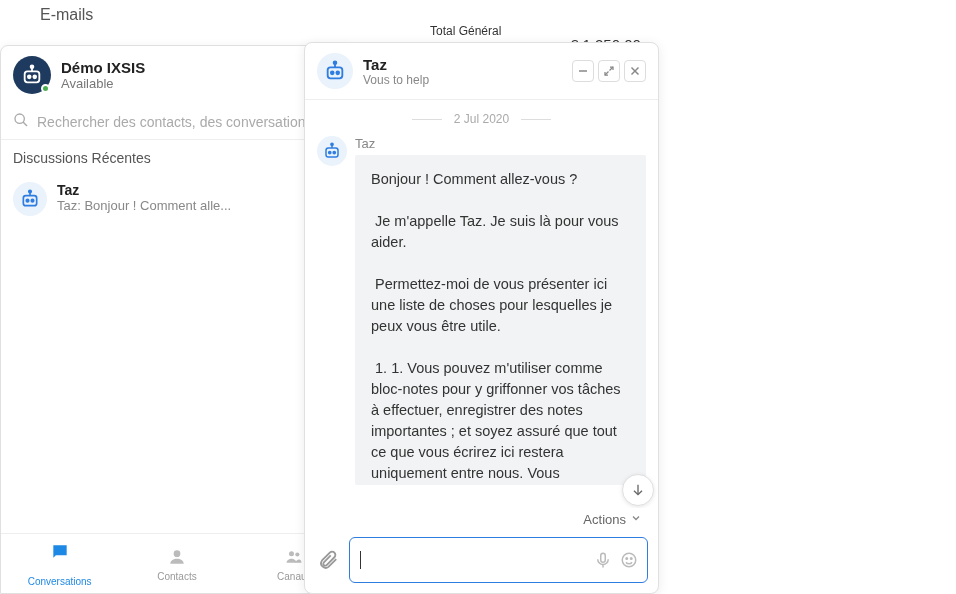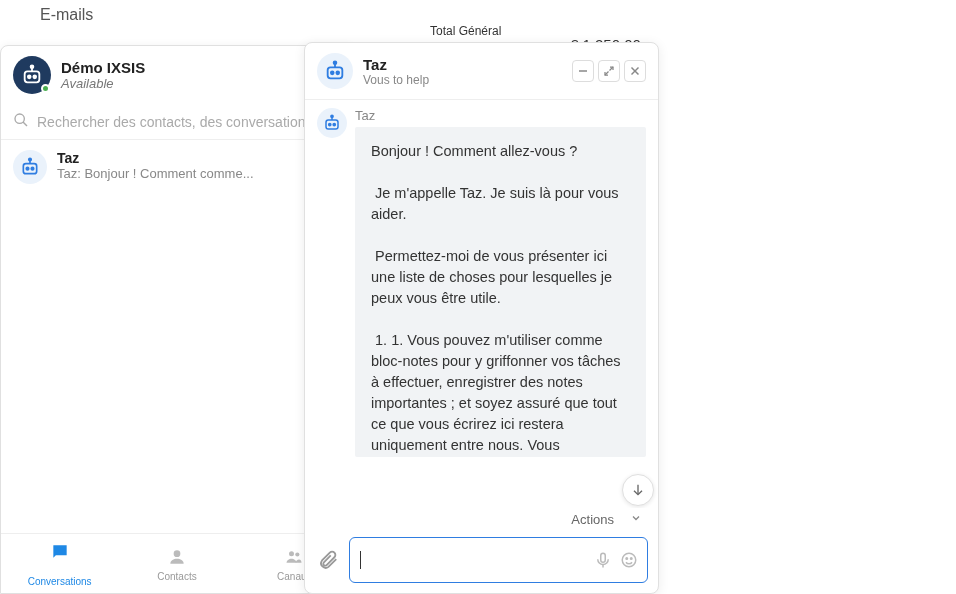--- a/index.html
+++ b/index.html
@@ -11,21 +11,21 @@
   .bg-total-val { position: absolute; top: 36px; left: 570px; font-size: 15px; color: #333; }
 
   
   .sidebar { position: absolute; left: 0; top: 45px; width: 354px; background: #fff; border: 1px solid #e0e0e0; border-top-left-radius: 8px; border-top-right-radius: 8px; height: 549px; display: flex; flex-direction: column; box-shadow: 0 0 8px rgba(0,0,0,0.05); }
   .sidebar-header { display: flex; align-items: center; padding: 10px 12px; gap: 10px; position: relative; }
   .avatar-wrap { position: relative; width: 38px; height: 38px; flex: 0 0 38px; }
   .avatar-bot { width: 38px; height: 38px; border-radius: 50%; background: #1f3a5f; display: flex; align-items: center; justify-content: center; }
   .status-dot { position: absolute; bottom: 1px; right: 1px; width: 9px; height: 9px; border-radius: 50%; background: #4caf50; border: 2px solid #fff; }
   .header-text { flex: 1; display: flex; flex-direction: column; }
   .header-name { font-weight: 600; font-size: 15px; color: #222; }
-  .header-status { font-size: 13px; color: #777; font-style: italic; }
+  .header-status { font-size: 13px; color: #777; }
   .header-icons { display: flex; flex-direction: column; align-items: center; gap: 6px; color: #888; }
   .minus-icon { font-size: 18px; line-height: 10px; color: #888; }
   .dots-icon { width: 16px; height: 16px; border-radius: 50%; background: #bbb; display:flex; align-items:center; justify-content:center; color:#fff; font-size:10px; letter-spacing:1px; }
 
   .search-row { display: flex; align-items: center; padding: 8px 12px; gap: 8px; color: #888; border-bottom: 1px solid #eee; }
   .search-input { flex: 1; border: none; outline: none; font-size: 14px; color: #555; background: transparent; }
   .search-input::placeholder { color: #aaa; }
 
   .section-title { padding: 10px 12px 6px; font-size: 14px; color: #555; }
 
@@ -54,21 +54,21 @@
   .date-sep::before, .date-sep::after { content:""; flex:0 0 30px; height:1px; background:#ddd; }
 
   .msg-row { display:flex; align-items:flex-start; gap:8px; }
   .msg-avatar { width: 30px; height: 30px; border-radius:50%; background:#eaf2fb; display:flex; align-items:center; justify-content:center; flex:0 0 30px; }
   .msg-col { flex:1; min-width:0; }
   .msg-name { font-size: 13px; color:#888; margin-bottom: 4px; }
   .bubble { background:#f1f3f5; border-radius: 2px; padding: 14px 16px; font-size: 14.5px; color:#333; line-height: 1.45; max-height: 330px; overflow:hidden; white-space: pre-wrap; }
 
   .scroll-fab { position:absolute; right: 4px; bottom: 2px; width:32px; height:32px; border-radius:50%; background:#fff; border:1px solid #e0e0e0; box-shadow:0 1px 4px rgba(0,0,0,0.1); display:flex; align-items:center; justify-content:center; color:#666; cursor:pointer; }
 
-  .actions-row { display:flex; justify-content:flex-end; align-items:center; padding: 4px 16px; font-size: 13px; color:#666; gap:16px; cursor:pointer; }
+  .actions-row { display:flex; justify-content:flex-end; align-items:center; padding: 4px 16px; font-size: 13px; color:#666; gap:4px; cursor:pointer; }
 
   .composer { display:flex; align-items:center; padding: 6px 10px 10px; gap:8px; }
   .attach-btn { width:26px; height:26px; display:flex; align-items:center; justify-content:center; color:#999; cursor:pointer; }
   .input-box { flex:1; border:1.5px solid #2f7de1; border-radius:6px; height: 46px; display:flex; align-items:center; padding: 0 8px; gap:6px; }
   .msg-input { flex:1; border:none; outline:none; font-size:14px; height: 100%; }
   .input-icons { display:flex; gap:6px; color:#aaa; }
   .input-icon { width:20px; height:20px; display:flex; align-items:center; justify-content:center; cursor:pointer; }
   .caret { display:inline-block; width: 1px; height: 18px; background:#333; margin-left:2px; animation: blink 1s step-end infinite; }
   @keyframes blink { 50% { opacity: 0; } }
 </style>
@@ -106,34 +106,35 @@
   <div class="search-row">
     <span>
       <svg width="16" height="16" viewBox="0 0 24 24" fill="none" stroke="#aaa" stroke-width="2">
           <circle cx="10" cy="10" r="7"></circle>
           <line x1="21" y1="21" x2="15" y2="15"></line>
         </svg>
     </span>
     <input class="search-input" placeholder="Rechercher des contacts, des conversations" style="">
   </div>
 
+  <div class="section-title">Discussions Récentes</div>
 
   <div class="conv-item">
     <div class="conv-avatar">
       <svg width="20" height="20" viewBox="0 0 24 24" fill="none" stroke="#2f7de1" stroke-width="2">
           <rect x="4" y="8" width="16" height="12" rx="3"></rect>
           <circle cx="9" cy="14" r="1.5" fill="#2f7de1"></circle>
           <circle cx="15" cy="14" r="1.5" fill="#2f7de1"></circle>
           <line x1="12" y1="8" x2="12" y2="4"></line>
           <circle cx="12" cy="3" r="1.5" fill="#2f7de1"></circle>
         </svg>
     </div>
     <div class="conv-text">
       <div class="conv-name">Taz</div>
-      <div class="conv-preview">Taz: Bonjour ! Comment comme...</div>
+      <div class="conv-preview">Taz: Bonjour ! Comment alle...</div>
     </div>
   </div>
 
   <div class="bottom-nav">
     <div class="nav-item active">
       <span>
         <svg width="20" height="20" viewBox="0 0 24 24" fill="#1e88e5">
             <path d="M4 4h16v12H7l-3 3V4z"></path>
           </svg>
       </span>
@@ -194,20 +195,23 @@
       <div class="ctrl-btn">
         <svg width="12" height="12" viewBox="0 0 24 24" stroke="#888" stroke-width="3">
             <line x1="5" y1="5" x2="19" y2="19"></line>
             <line x1="19" y1="5" x2="5" y2="19"></line>
           </svg>
       </div>
     </div>
   </div>
 
   <div class="chat-body">
+    <div class="date-sep">
+        <span>2 Jul 2020</span>
+      </div>
     <div class="msg-row">
       <div class="msg-avatar">
         <svg width="18" height="18" viewBox="0 0 24 24" fill="none" stroke="#2f7de1" stroke-width="2">
             <rect x="4" y="8" width="16" height="12" rx="3"></rect>
             <circle cx="9" cy="14" r="1.5" fill="#2f7de1"></circle>
             <circle cx="15" cy="14" r="1.5" fill="#2f7de1"></circle>
             <line x1="12" y1="8" x2="12" y2="4"></line>
             <circle cx="12" cy="3" r="1.5" fill="#2f7de1"></circle>
           </svg>
       </div>

